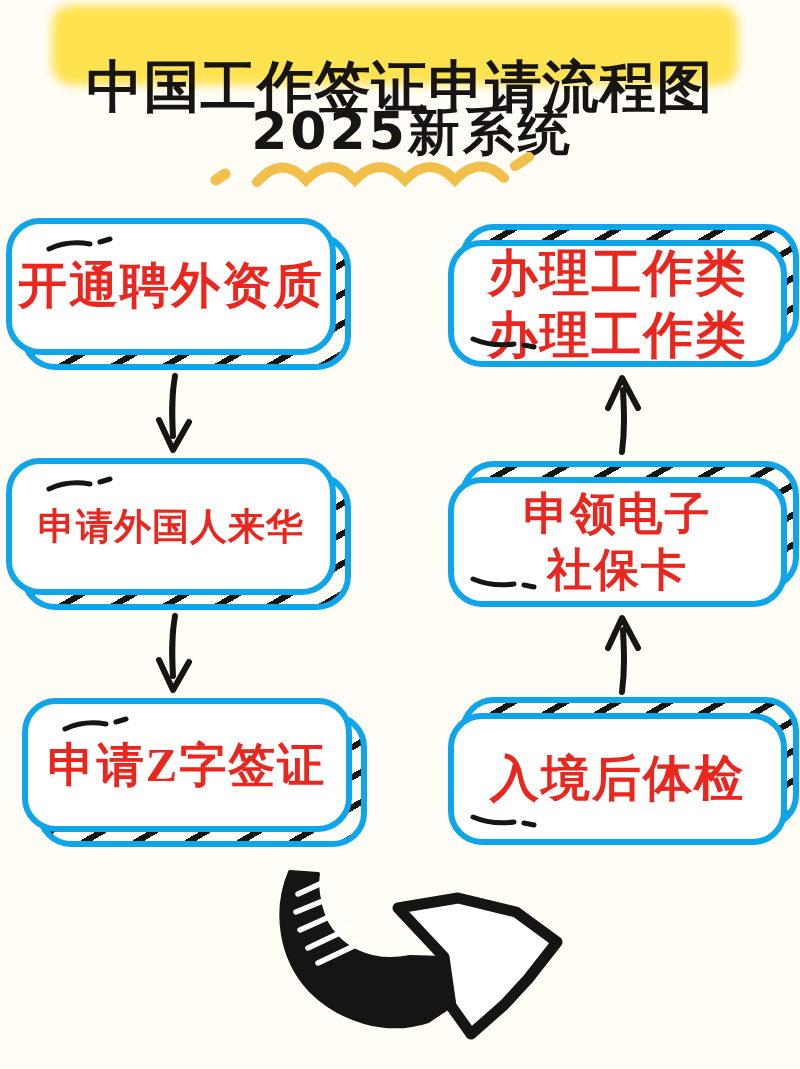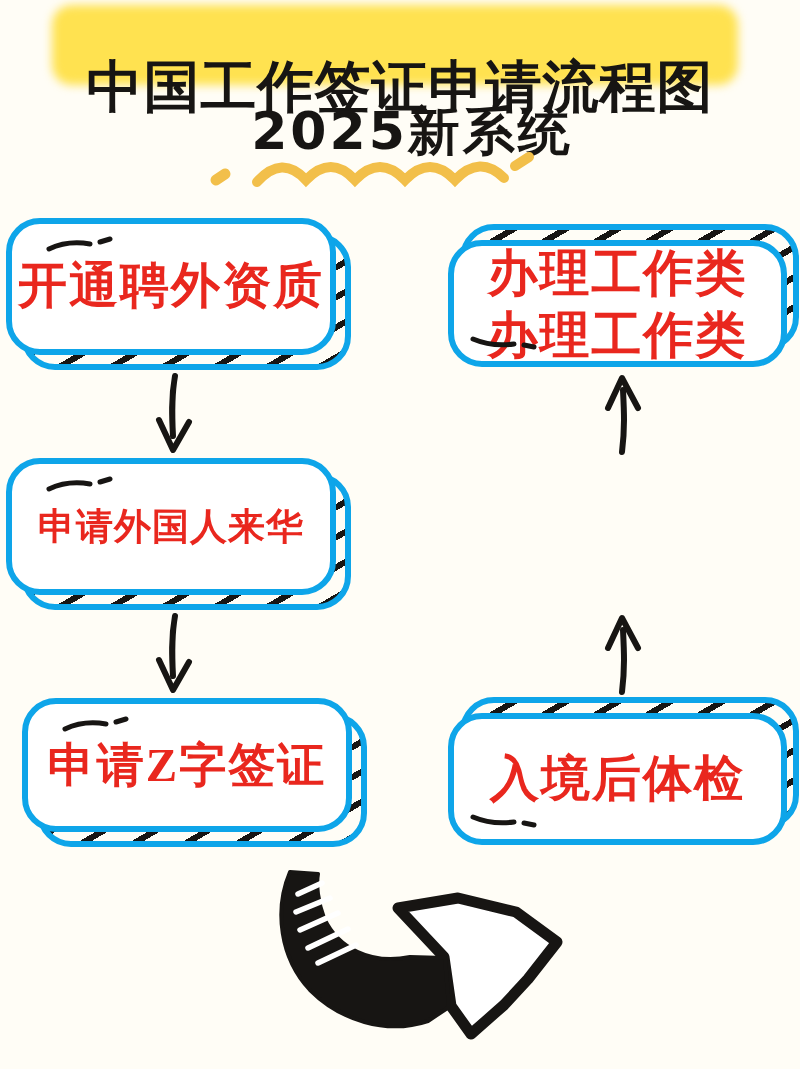--- a/index.html
+++ b/index.html
@@ -126,20 +126,31 @@
     <div class="node-body">
       <div class="node-label">办理工作类</div>
       <div class="node-label">办理工作类</div>
       <svg class="pen-accent" width="70" height="18" viewBox="0 0 70 18">
         <path d="M3,6 Q22,14 44,11" fill="none" stroke="#171513" stroke-width="5" stroke-linecap="round"></path>
         <path d="M54,12 l10,2" fill="none" stroke="#171513" stroke-width="5" stroke-linecap="round"></path>
       </svg>
     </div>
   </div>
 
+  <div class="node right pos-r2">
+    <div class="node-shadow"></div>
+    <div class="node-body">
+      <div class="node-label">申领电子</div>
+      <div class="node-label">社保卡</div>
+      <svg class="pen-accent" width="70" height="18" viewBox="0 0 70 18">
+        <path d="M3,6 Q22,14 44,11" fill="none" stroke="#171513" stroke-width="5" stroke-linecap="round"></path>
+        <path d="M54,12 l10,2" fill="none" stroke="#171513" stroke-width="5" stroke-linecap="round"></path>
+      </svg>
+    </div>
+  </div>
 
   <div class="node right pos-r3">
     <div class="node-shadow"></div>
     <div class="node-body">
       <div class="node-label">入境后体检</div>
       <svg class="pen-accent" width="70" height="18" viewBox="0 0 70 18">
         <path d="M3,6 Q22,14 44,11" fill="none" stroke="#171513" stroke-width="5" stroke-linecap="round"></path>
         <path d="M54,12 l10,2" fill="none" stroke="#171513" stroke-width="5" stroke-linecap="round"></path>
       </svg>
     </div>

